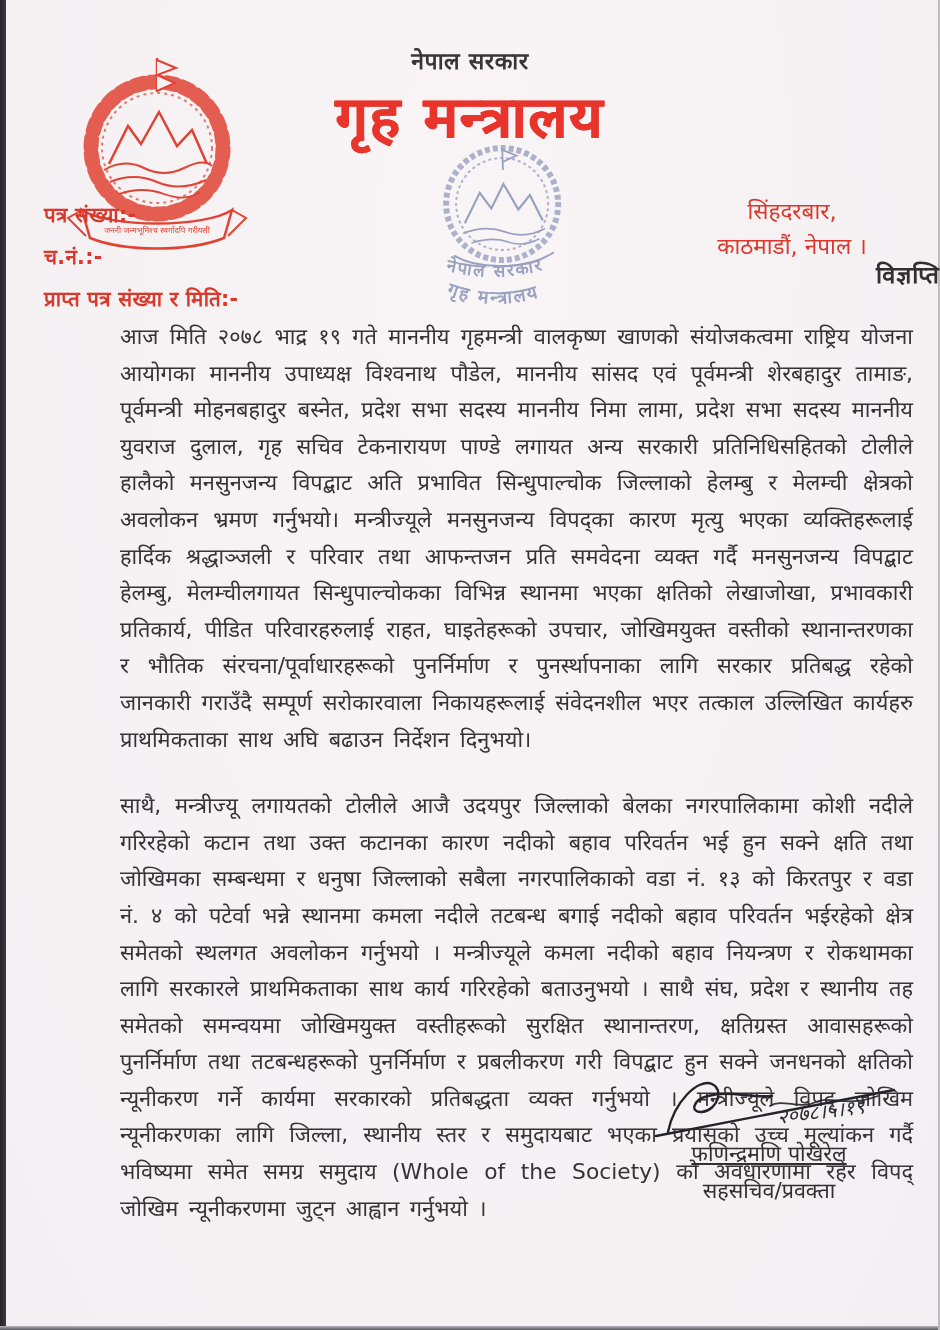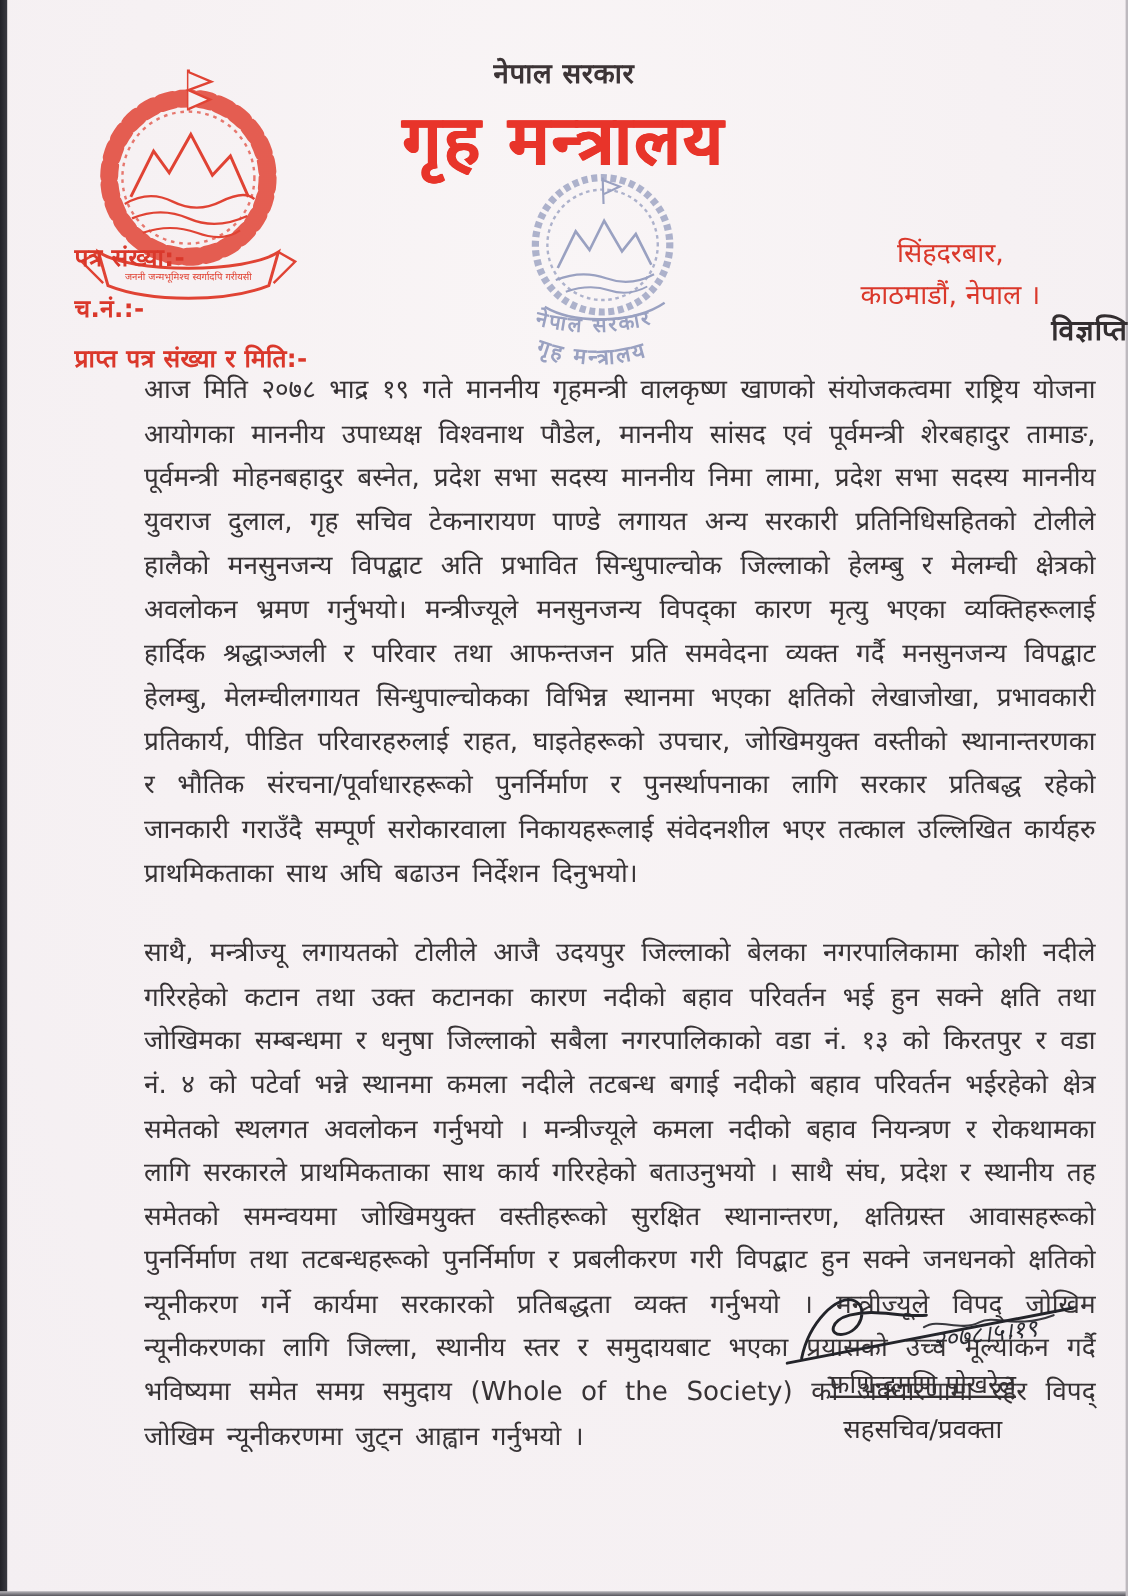--- a/index.html
+++ b/index.html
@@ -30,36 +30,36 @@
   .ministry-title {
     position:absolute; top:76px; left:0; width:100%;
     text-align:center; font-size:57px; font-weight:800; color:#e8342a;
     text-shadow: 0.6px 0 0 #e8342a, -0.6px 0 0 #e8342a;
     letter-spacing:2px;
   }
   .emblem { position:absolute; left:64px; top:52px; width:186px; height:212px; }
   .stamp  { position:absolute; left:393px; top:126px; width:220px; height:205px; opacity:0.88; transform:rotate(-2deg); }
 
   .ref-block {
-    position:absolute; left:62px; top:200px;
+    position:absolute; left:44px; top:200px;
     display:flex; flex-direction:column; gap:14px;
     color:#da382b; font-size:20.5px; font-weight:600; letter-spacing:0.3px;
   }
   .address-block {
     position:absolute; right:28px; top:194px; width:240px;
     text-align:center; color:#da382b; font-size:22.5px; font-weight:400; line-height:35px;
   }
   .notice-title {
     position:absolute; top:258px; left:0; width:100%;
     text-align:right; font-size:23.5px; font-weight:600; color:#332e30; letter-spacing:1px;
   }
 
   
   .letter-body {
-    position:absolute; left:120px; top:308px; width:793px;
+    position:absolute; left:120px; top:319px; width:793px;
     font-size:21.8px; line-height:36.6px;
     text-align:justify; word-spacing:3.5px; color:#373335;
   }
   .letter-body p + p { margin-top:30px; }
 
   
   .date-line {
     position:absolute; left:134px; top:1139px;
     font-size:22px; color:#3a3537; letter-spacing:0.5px; word-spacing:3px;
   }

